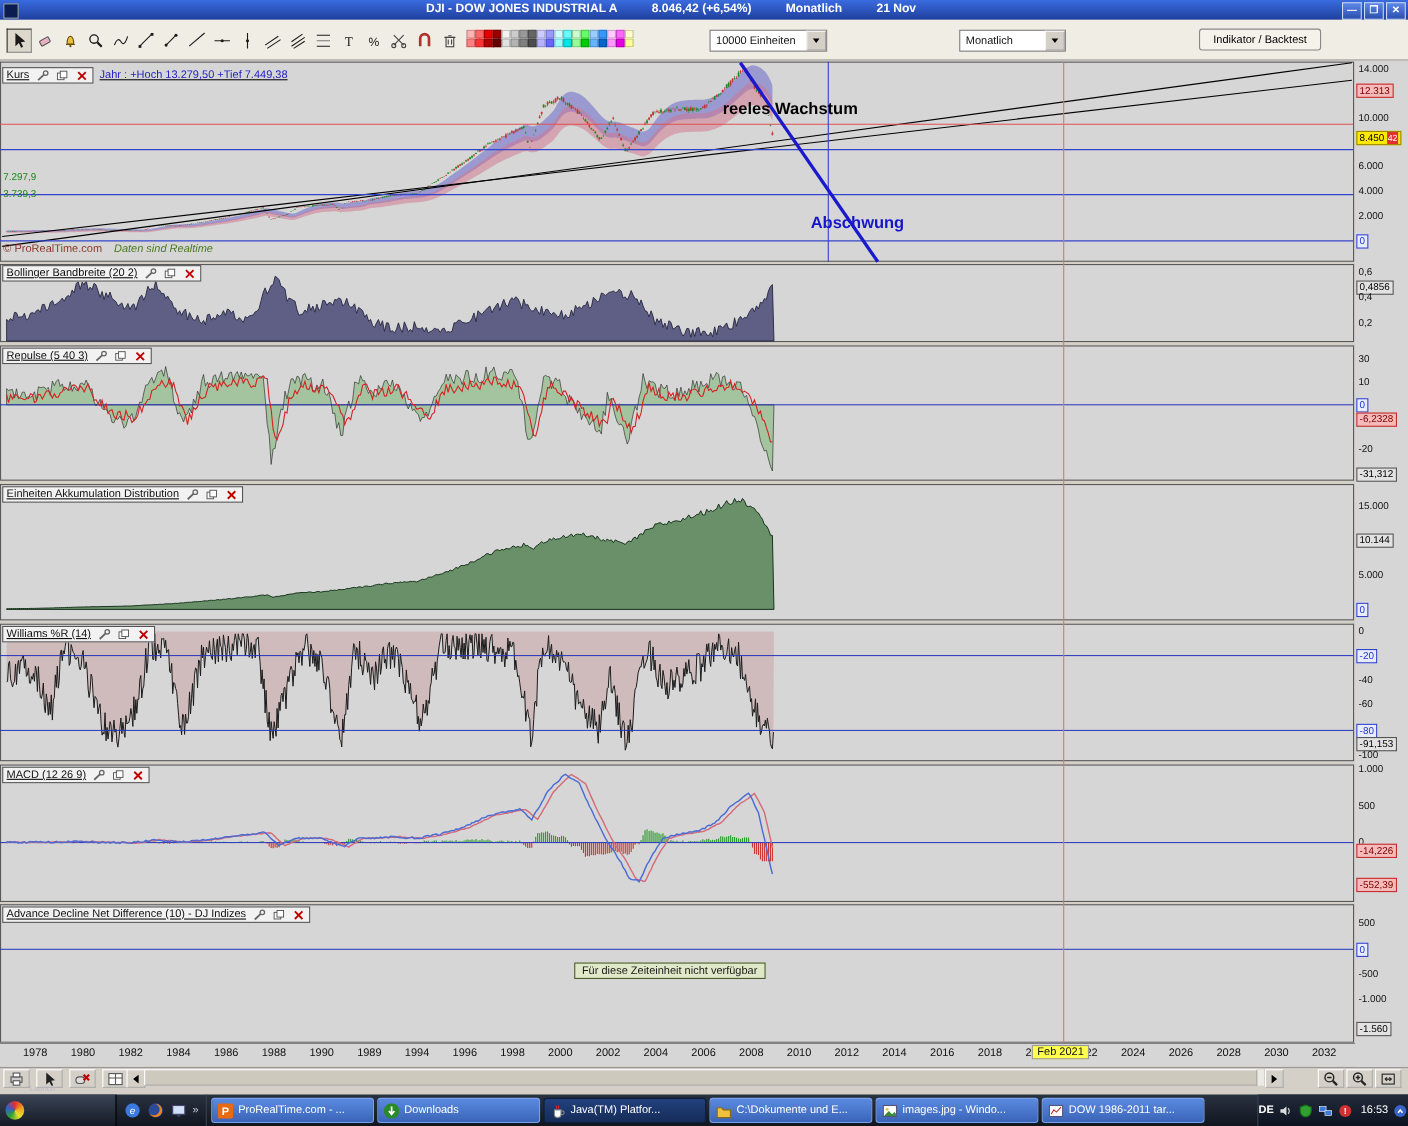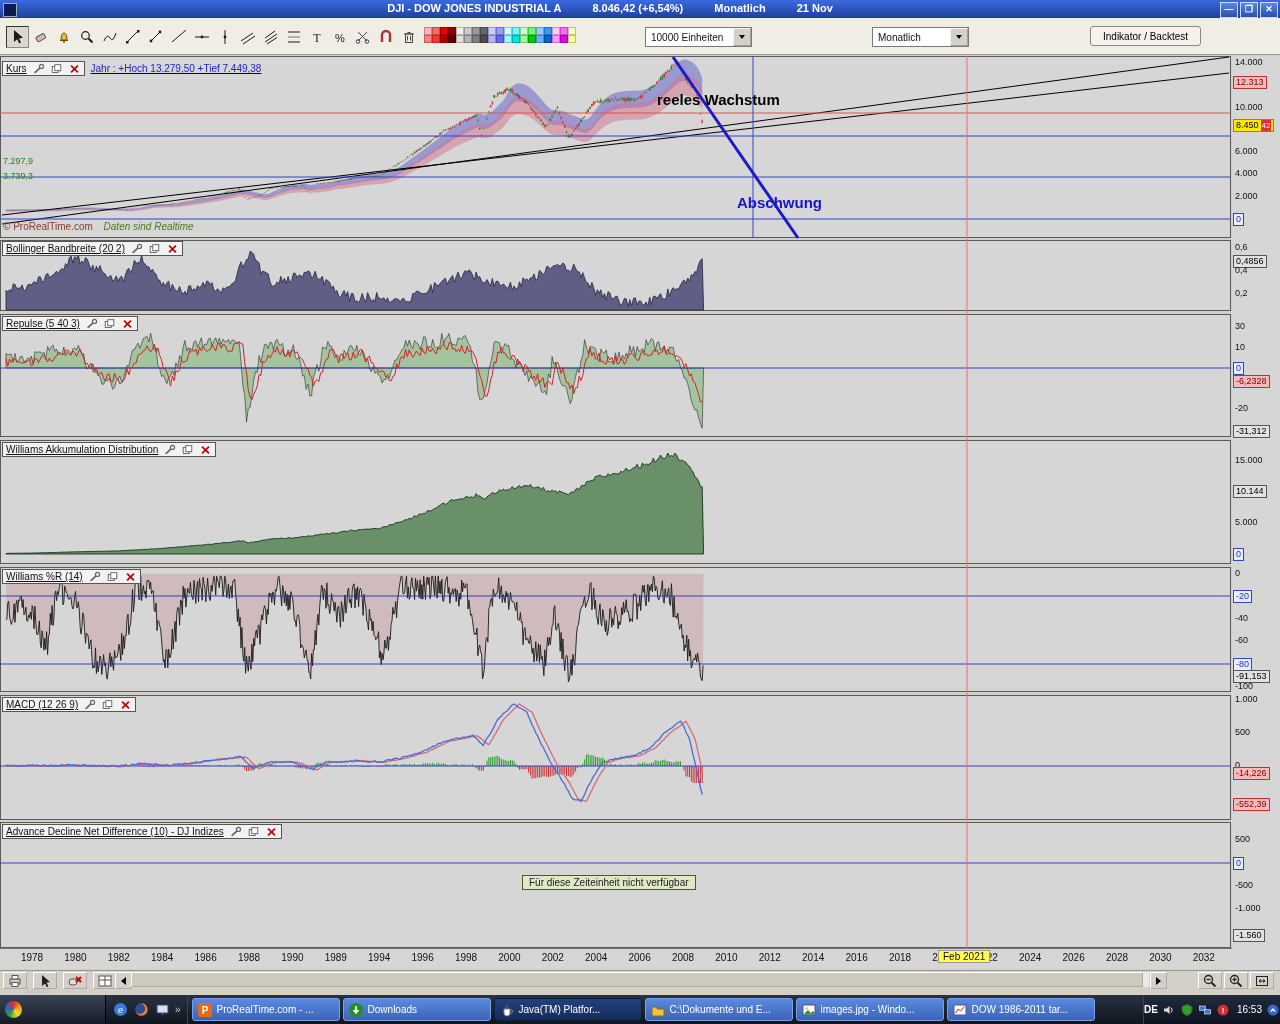--- a/index.html
+++ b/index.html
@@ -1568,21 +1568,21 @@
             <span class="hicon">
               <svg width="13" height="12" viewBox="0 0 14 14">
                 <line x1="3" y1="3" x2="11" y2="11" stroke="#c00000" stroke-width="2"></line>
                 <line x1="11" y1="3" x2="3" y2="11" stroke="#c00000" stroke-width="2"></line>
               </svg>
             </span>
           </span>
         </div>
         <div class="phead" style="top: 442px;">
           <span class="box">
-            <span>Williams Akkumulation Distribution</span>
+            <span>Einheiten Akkumulation Distribution</span>
             <span class="hicon">
               <svg width="13" height="12" viewBox="0 0 14 14">
                 <circle cx="10.5" cy="4" r="2.4" fill="none" stroke="#666" stroke-width="1.4"></circle>
                 <line x1="2.5" y1="11.5" x2="8.8" y2="5.6" stroke="#666" stroke-width="2"></line>
               </svg>
             </span>
             <span class="hicon">
               <svg width="13" height="12" viewBox="0 0 14 14">
                 <rect x="2" y="4" width="7" height="7" fill="#fff" stroke="#555"></rect>
                 <rect x="5" y="2" width="7" height="7" fill="#fff" stroke="#555"></rect>

